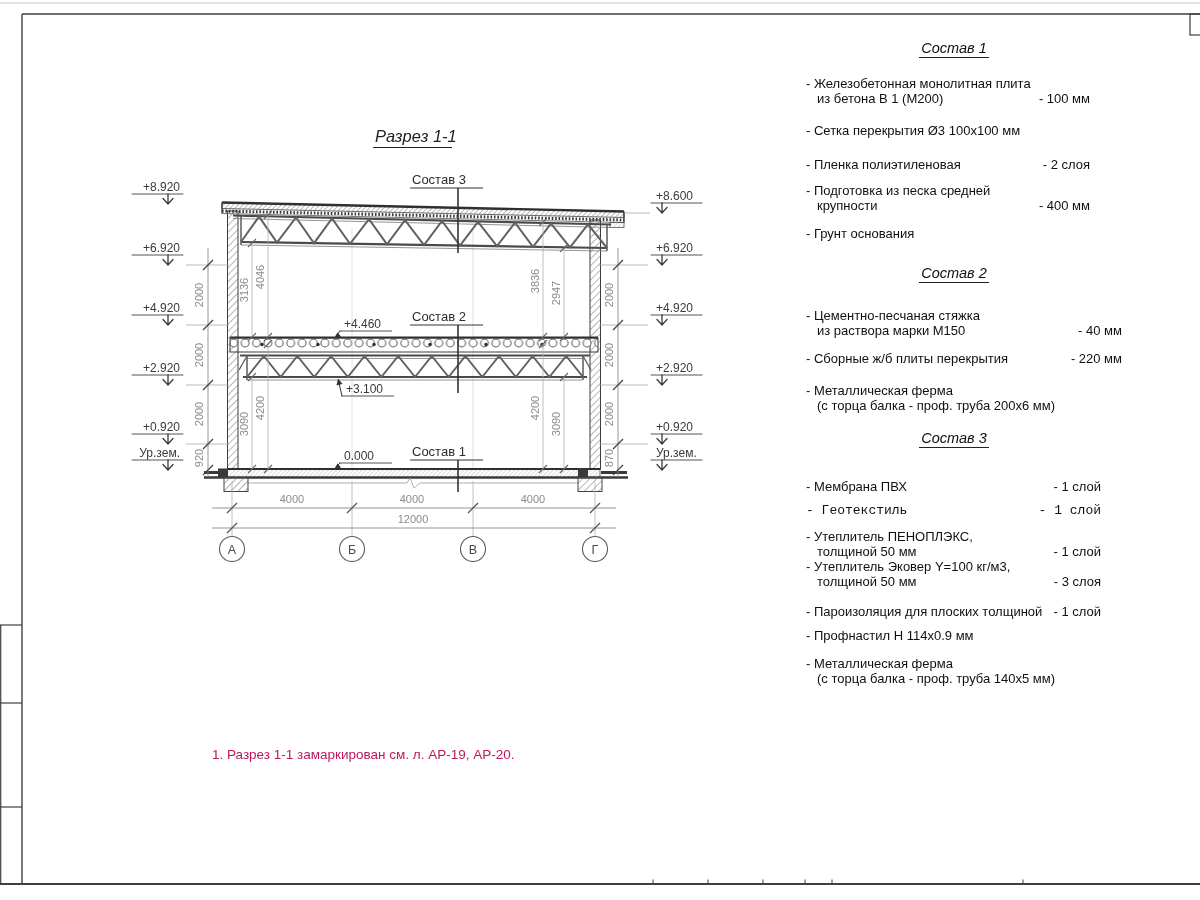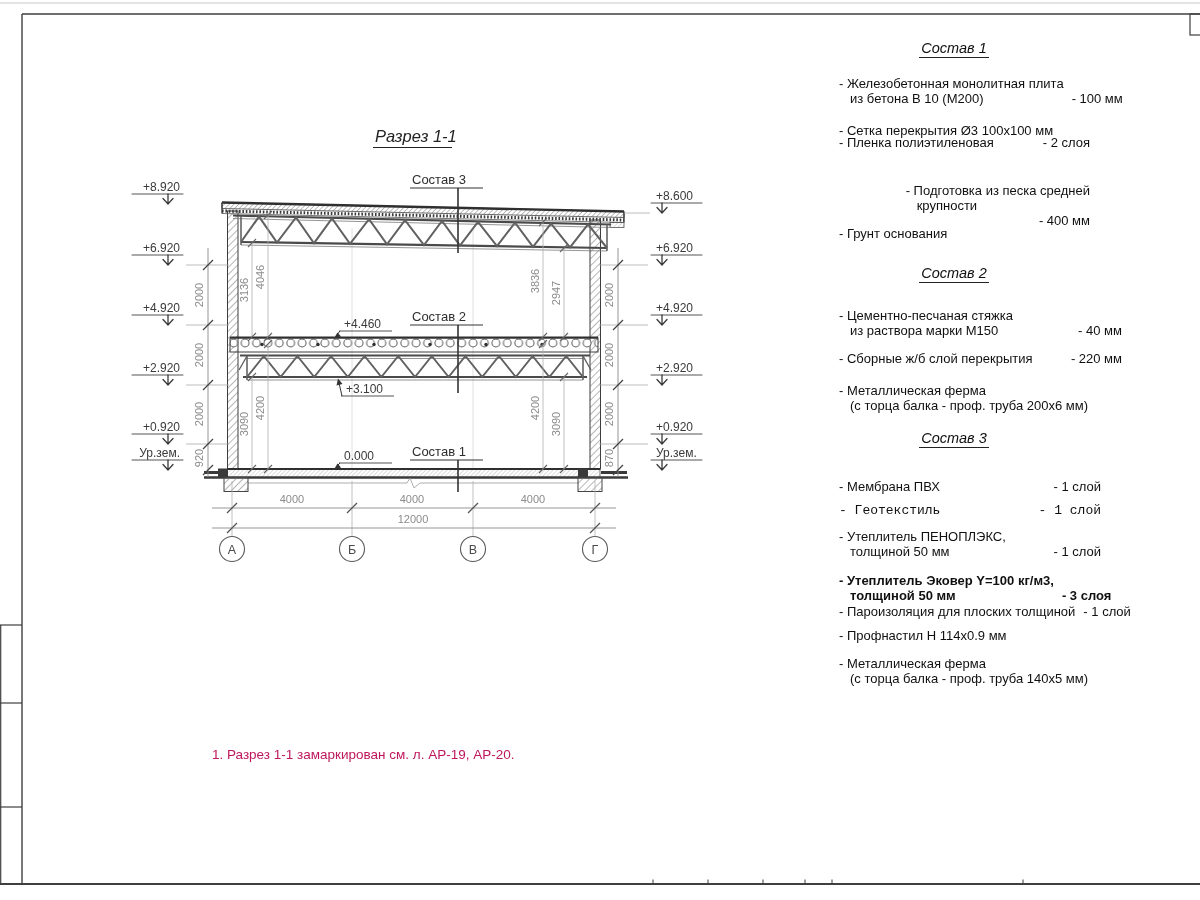--- a/index.html
+++ b/index.html
@@ -9,21 +9,21 @@
   svg text{font-family:"Liberation Sans",sans-serif;}
   .dim-t{fill:#8c8c8c;font-size:11px;}
   .elev-t{fill:#3a3a3a;font-size:12px;}
   .lbl-t{fill:#2e2e2e;font-size:13px;}
   .axis-t{fill:#4a4a4a;font-size:12.5px;}
   .title-t{fill:#222;font-size:16.5px;font-style:italic;}
   
   .panel-h{position:absolute;left:806px;width:296px;text-align:center;font-style:italic;font-size:14.5px;color:#101010;}
   .panel-h span{border-bottom:1px solid #222;padding:0 2px 1px 2px;}
   .mat-row{position:absolute;left:806px;display:flex;justify-content:space-between;align-items:flex-end;font-size:13px;color:#101010;line-height:15px;}
-  .mat-name{white-space:nowrap;margin-left:33px;}
+  .mat-name{white-space:nowrap;}
   .mat-line2{padding-left:11px;}
   .mat-val{white-space:nowrap;padding-left:8px;}
   .note{position:absolute;left:212px;top:747px;font-size:13.5px;color:#be185d;}
 </style>
 </head>
 <body>
 
 <div id="stage">
 
 <svg width="1200" height="900" viewBox="0 0 1200 900">
@@ -342,37 +342,37 @@
     </g>
   </g>
 </svg>
 
 <div>
 
   <div class="panel-h" style="top:40px;"><span>Состав 1</span></div>
   <div class="mat-row" style="top:76px;width:284px;">
     <div class="mat-name">
           <div>- Железобетонная монолитная плита</div>
-          <div class="mat-line2">из бетона В 10 (М200)</div>
+          <div class="mat-line2">из бетона В 1 (М200)</div>
         </div>
     <div class="mat-val">- 100 мм</div>
   </div>
   <div class="mat-row" style="top:123px;width:284px;">
     <div class="mat-name">
           <div>- Сетка перекрытия Ø3 100х100 мм</div>
         </div>
     <div class="mat-val"></div>
   </div>
-  <div class="mat-row" style="top:135px;width:284px;gap:36px;">
+  <div class="mat-row" style="top:157px;width:284px;gap:36px;">
     <div class="mat-name">
           <div>- Пленка полиэтиленовая</div>
         </div>
     <div class="mat-val">- 2 слоя</div>
   </div>
-  <div class="mat-row" style="top:183px;width:284px;flex-direction:column;">
+  <div class="mat-row" style="top:183px;width:284px;">
     <div class="mat-name">
           <div>- Подготовка из песка средней</div>
           <div class="mat-line2">крупности</div>
         </div>
     <div class="mat-val">- 400 мм</div>
   </div>
   <div class="mat-row" style="top:226px;width:284px;">
     <div class="mat-name">
           <div>- Грунт основания</div>
         </div>
@@ -382,21 +382,21 @@
   <div class="panel-h" style="top:265px;"><span>Состав 2</span></div>
   <div class="mat-row" style="top:308px;width:316px;">
     <div class="mat-name">
           <div>- Цементно-песчаная стяжка</div>
           <div class="mat-line2">из раствора марки М150</div>
         </div>
     <div class="mat-val">- 40 мм</div>
   </div>
   <div class="mat-row" style="top:351px;width:316px;">
     <div class="mat-name">
-          <div>- Сборные ж/б слой перекрытия</div>
+          <div>- Сборные ж/б плиты перекрытия</div>
         </div>
     <div class="mat-val">- 220 мм</div>
   </div>
   <div class="mat-row" style="top:383px;width:316px;">
     <div class="mat-name">
           <div>- Металлическая ферма</div>
           <div class="mat-line2">(с торца балка - проф. труба 200х6 мм)</div>
         </div>
     <div class="mat-val"></div>
   </div>
@@ -414,21 +414,21 @@
         </div>
     <div class="mat-val">- 1 слой</div>
   </div>
   <div class="mat-row" style="top:529px;width:295px;">
     <div class="mat-name">
           <div>- Утеплитель ПЕНОПЛЭКС,</div>
           <div class="mat-line2">толщиной 50 мм</div>
         </div>
     <div class="mat-val">- 1 слой</div>
   </div>
-  <div class="mat-row" style="top:573px;width:295px;font-weight:bold;">
+  <div class="mat-row" style="top:559px;width:295px;">
     <div class="mat-name">
           <div>- Утеплитель Эковер Y=100 кг/м3,</div>
           <div class="mat-line2">толщиной 50 мм</div>
         </div>
     <div class="mat-val">- 3 слоя</div>
   </div>
   <div class="mat-row" style="top:604px;width:295px;">
     <div class="mat-name">
           <div>- Пароизоляция для плоских толщиной</div>
         </div>

